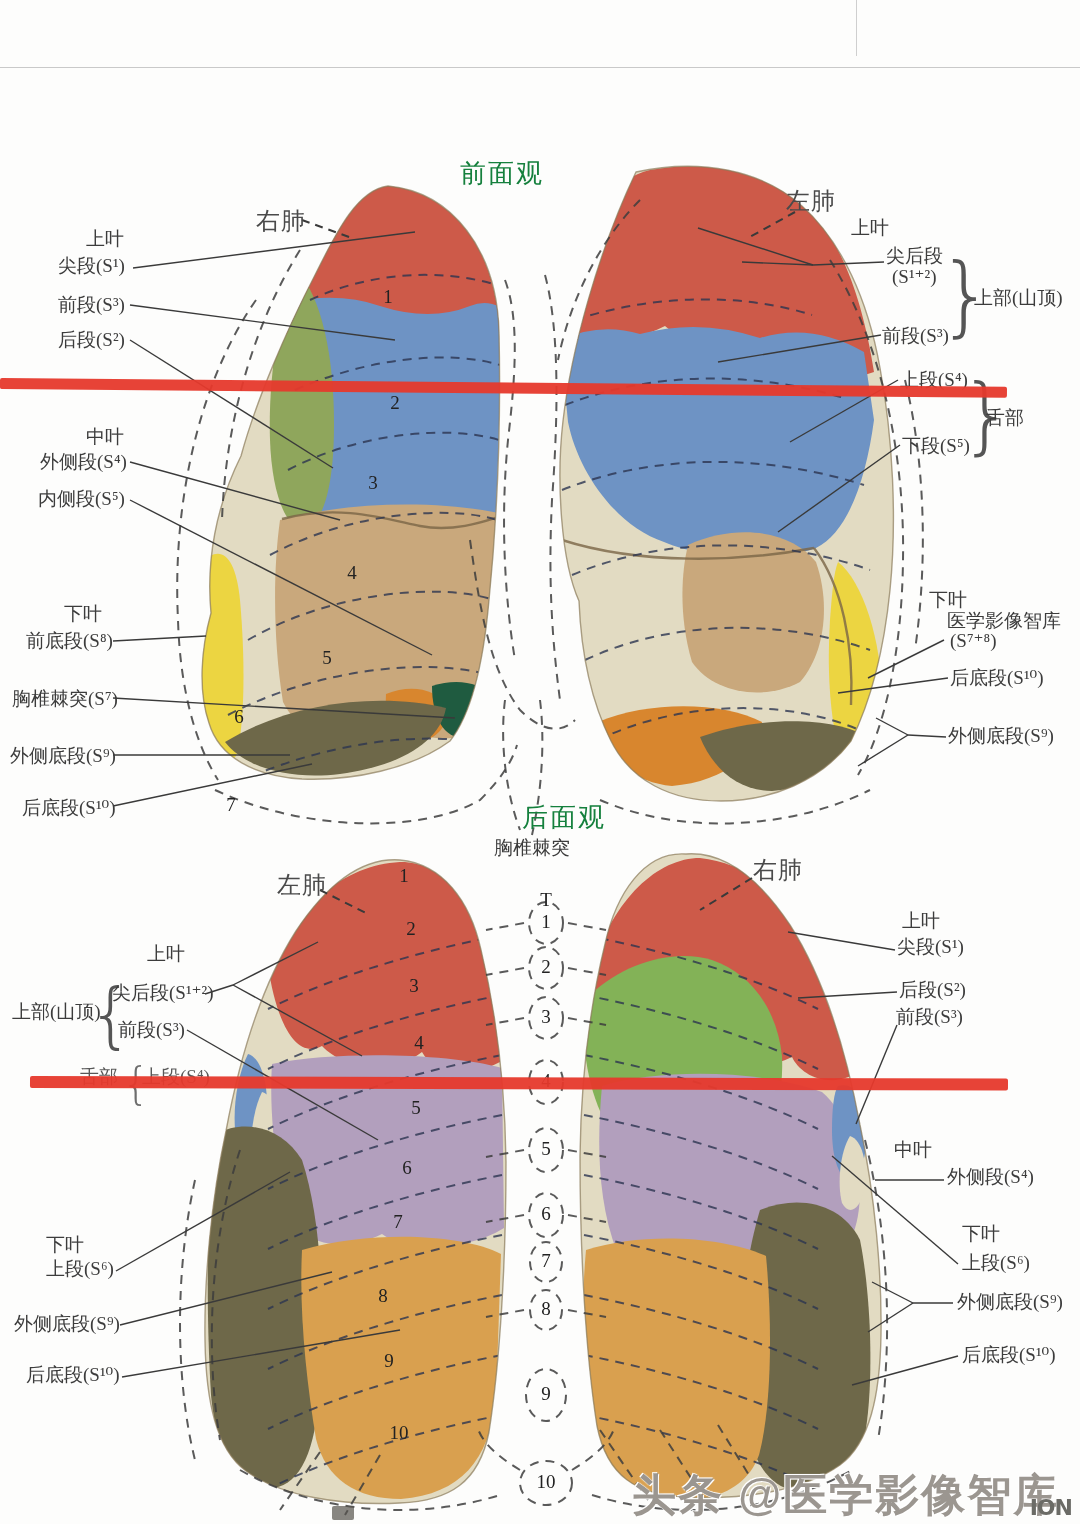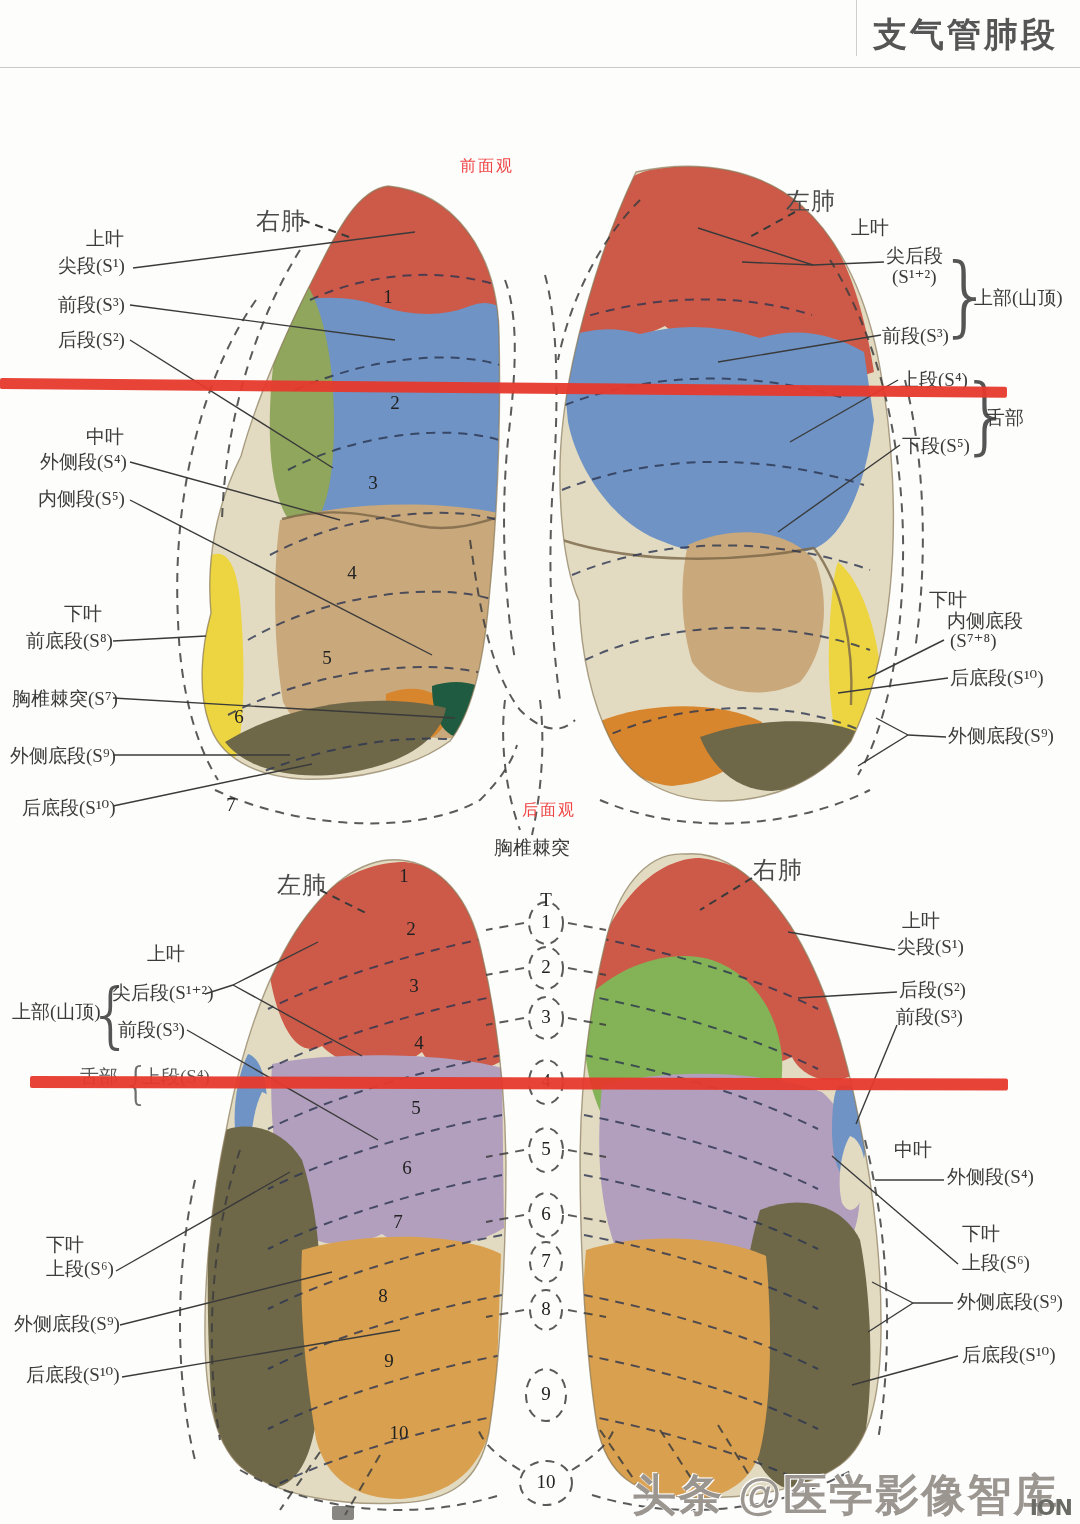--- a/index.html
+++ b/index.html
@@ -1,19 +1,19 @@
 <!DOCTYPE html>
 <html style="--red_line: #e6392c; --segment_red: #cd5a49; --segment_green: #8fa65c; --segment_green_bright: #83b257; --segment_blue: #6e93c4; --segment_tan: #c9a87c; --segment_cream: #e2dbc2; --segment_yellow: #ecd541; --segment_orange: #d8862e; --segment_darkgreen: #1f5b40; --segment_olive: #6e6849; --segment_purple: #b29fbd; --segment_post_orange: #d9a04f;"><head>
 <meta charset="utf-8">
 <style>
   html,body{margin:0;padding:0;background:#ffffff;}
   #page{position:relative;width:1080px;height:1524px;background:#fdfdfc;overflow:hidden;
         font-family:"Liberation Serif","DejaVu Serif",serif;}
   .lbl{position:absolute;font-size:19px;color:#3c3c3c;white-space:nowrap;line-height:1.05;}
-  .view-lbl{position:absolute;font-size:16px;color:#ef4444;letter-spacing:2px;}
+  .view-lbl{position:absolute;font-size:26px;color:#15803d;letter-spacing:2px;}
   .lung-lbl{position:absolute;font-size:24px;color:#4a4a4a;letter-spacing:1px;}
   .num{position:absolute;font-size:19px;color:#222;width:24px;text-align:center;}
   .brace{position:absolute;color:#555;font-family:"DejaVu Sans",sans-serif;font-weight:100;
          transform-origin:center;pointer-events:none;}
   #title{position:absolute;top:12px;right:22px;font-size:34px;color:#555;letter-spacing:3px;
          font-family:"Liberation Sans","DejaVu Sans",sans-serif;font-weight:600;}
   #header-rule{position:absolute;left:0;top:67px;width:1080px;height:1px;background:#c9c9c9;}
   #header-vline{position:absolute;left:856px;top:0;width:1px;height:56px;background:#cfcfcf;}
   .redline{position:absolute;background:var(--red_line,#e6392c);border-radius:2px;z-index:30;opacity:.95;}
   #red-line-1{left:0;top:378px;width:1007px;height:11px;transform:rotate(0.5deg);transform-origin:left center;}
@@ -31,21 +31,20 @@
   .dash.rib{stroke:#2c3550;opacity:.8;}
   .dashleader{stroke:#3a3a3a;stroke-width:2;fill:none;stroke-dasharray:8 6;}
   .fissure{stroke:#7a6546;stroke-width:2.4;fill:none;opacity:.8;}
 </style>
 </head>
 <body>
 
 <div id="page">
 
   <div id="header-vline"></div>
-  <div id="title">支气管肺段</div>
   <div id="header-rule"></div>
 
   <svg width="1080" height="1524" viewBox="0 0 1080 1524">
     <defs>
       <clipPath id="antR">
           <path d="M 388,186 C 452,192 497,250 499,332 C 501,420 497,520 489,600 C 483,668 470,716 450,741 C 412,769 352,781 302,779 C 254,776 219,757 209,723 C 198,691 201,649 211,613 C 206,561 216,506 241,456 C 256,401 286,331 316,273 C 338,229 358,190 388,186 Z"></path>
         </clipPath>
       <clipPath id="antL">
           <path d="M 636,172 C 700,158 762,170 802,206 C 842,242 868,300 880,368 C 893,438 897,520 890,590 C 884,650 871,701 851,741 C 821,781 771,801 721,801 C 671,801 631,781 611,741 C 591,701 581,651 579,601 C 561,561 556,481 563,421 C 571,351 598,251 636,172 Z"></path>
         </clipPath>
@@ -258,21 +257,21 @@
   <div class="lbl" style="left:886px;top:246px">尖后段</div>
   <div class="lbl" style="left:892px;top:267px">(S¹⁺²)</div>
   <span class="brace" style="left:938px;top:243px;font-size:88px;">}</span>
   <div class="lbl" style="left:974px;top:288px">上部(山顶)</div>
   <div class="lbl" style="left:882px;top:326px">前段(S³)</div>
   <div class="lbl" style="left:900px;top:370px">上段(S⁴)</div>
   <span class="brace" style="left:960px;top:366px;font-size:84px;">}</span>
   <div class="lbl" style="left:986px;top:408px">舌部</div>
   <div class="lbl" style="left:902px;top:436px">下段(S⁵)</div>
   <div class="lbl" style="left:929px;top:590px">下叶</div>
-  <div class="lbl" style="left:947px;top:611px">内侧底段</div>
+  <div class="lbl" style="left:947px;top:611px">医学影像智库</div>
   <div class="lbl" style="left:950px;top:631px">(S⁷⁺⁸)</div>
   <div class="lbl" style="left:950px;top:668px">后底段(S¹⁰)</div>
   <div class="lbl" style="left:948px;top:726px">外侧底段(S⁹)</div>
 
   <div class="num" style="left:376px;top:286px">1</div>
   <div class="num" style="left:383px;top:392px">2</div>
   <div class="num" style="left:361px;top:472px">3</div>
   <div class="num" style="left:340px;top:562px">4</div>
   <div class="num" style="left:315px;top:647px">5</div>
   <div class="num" style="left:227px;top:706px">6</div>

